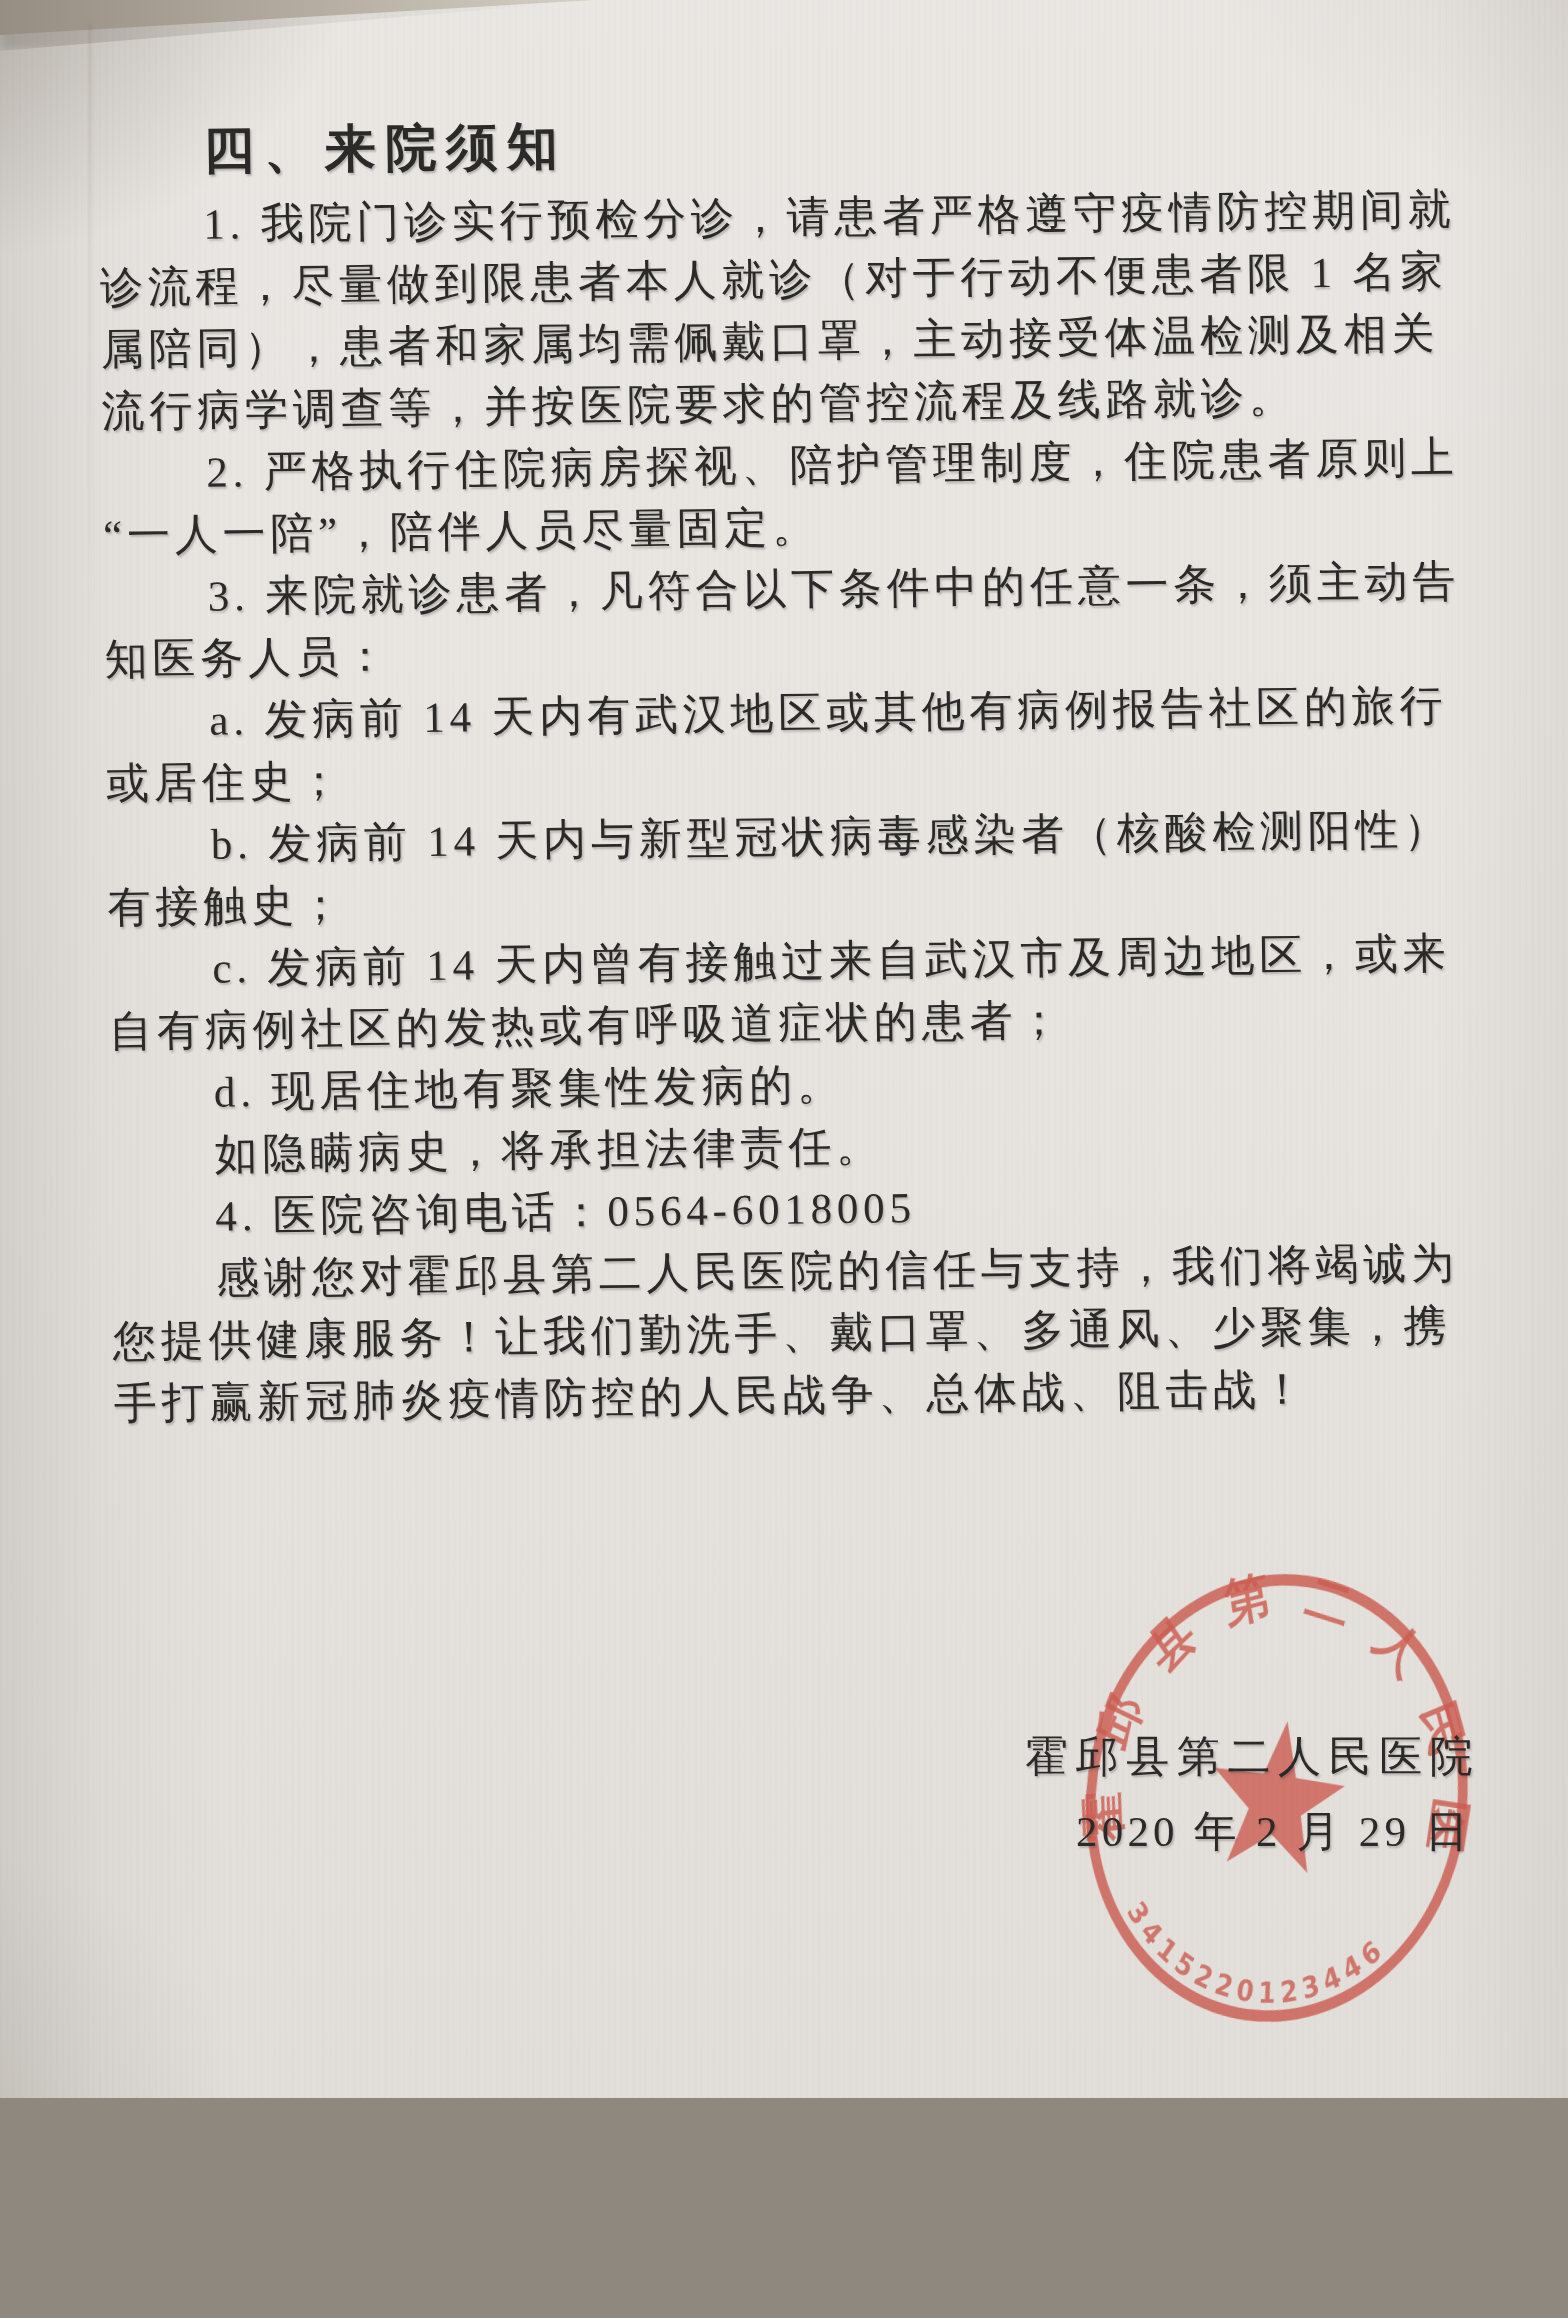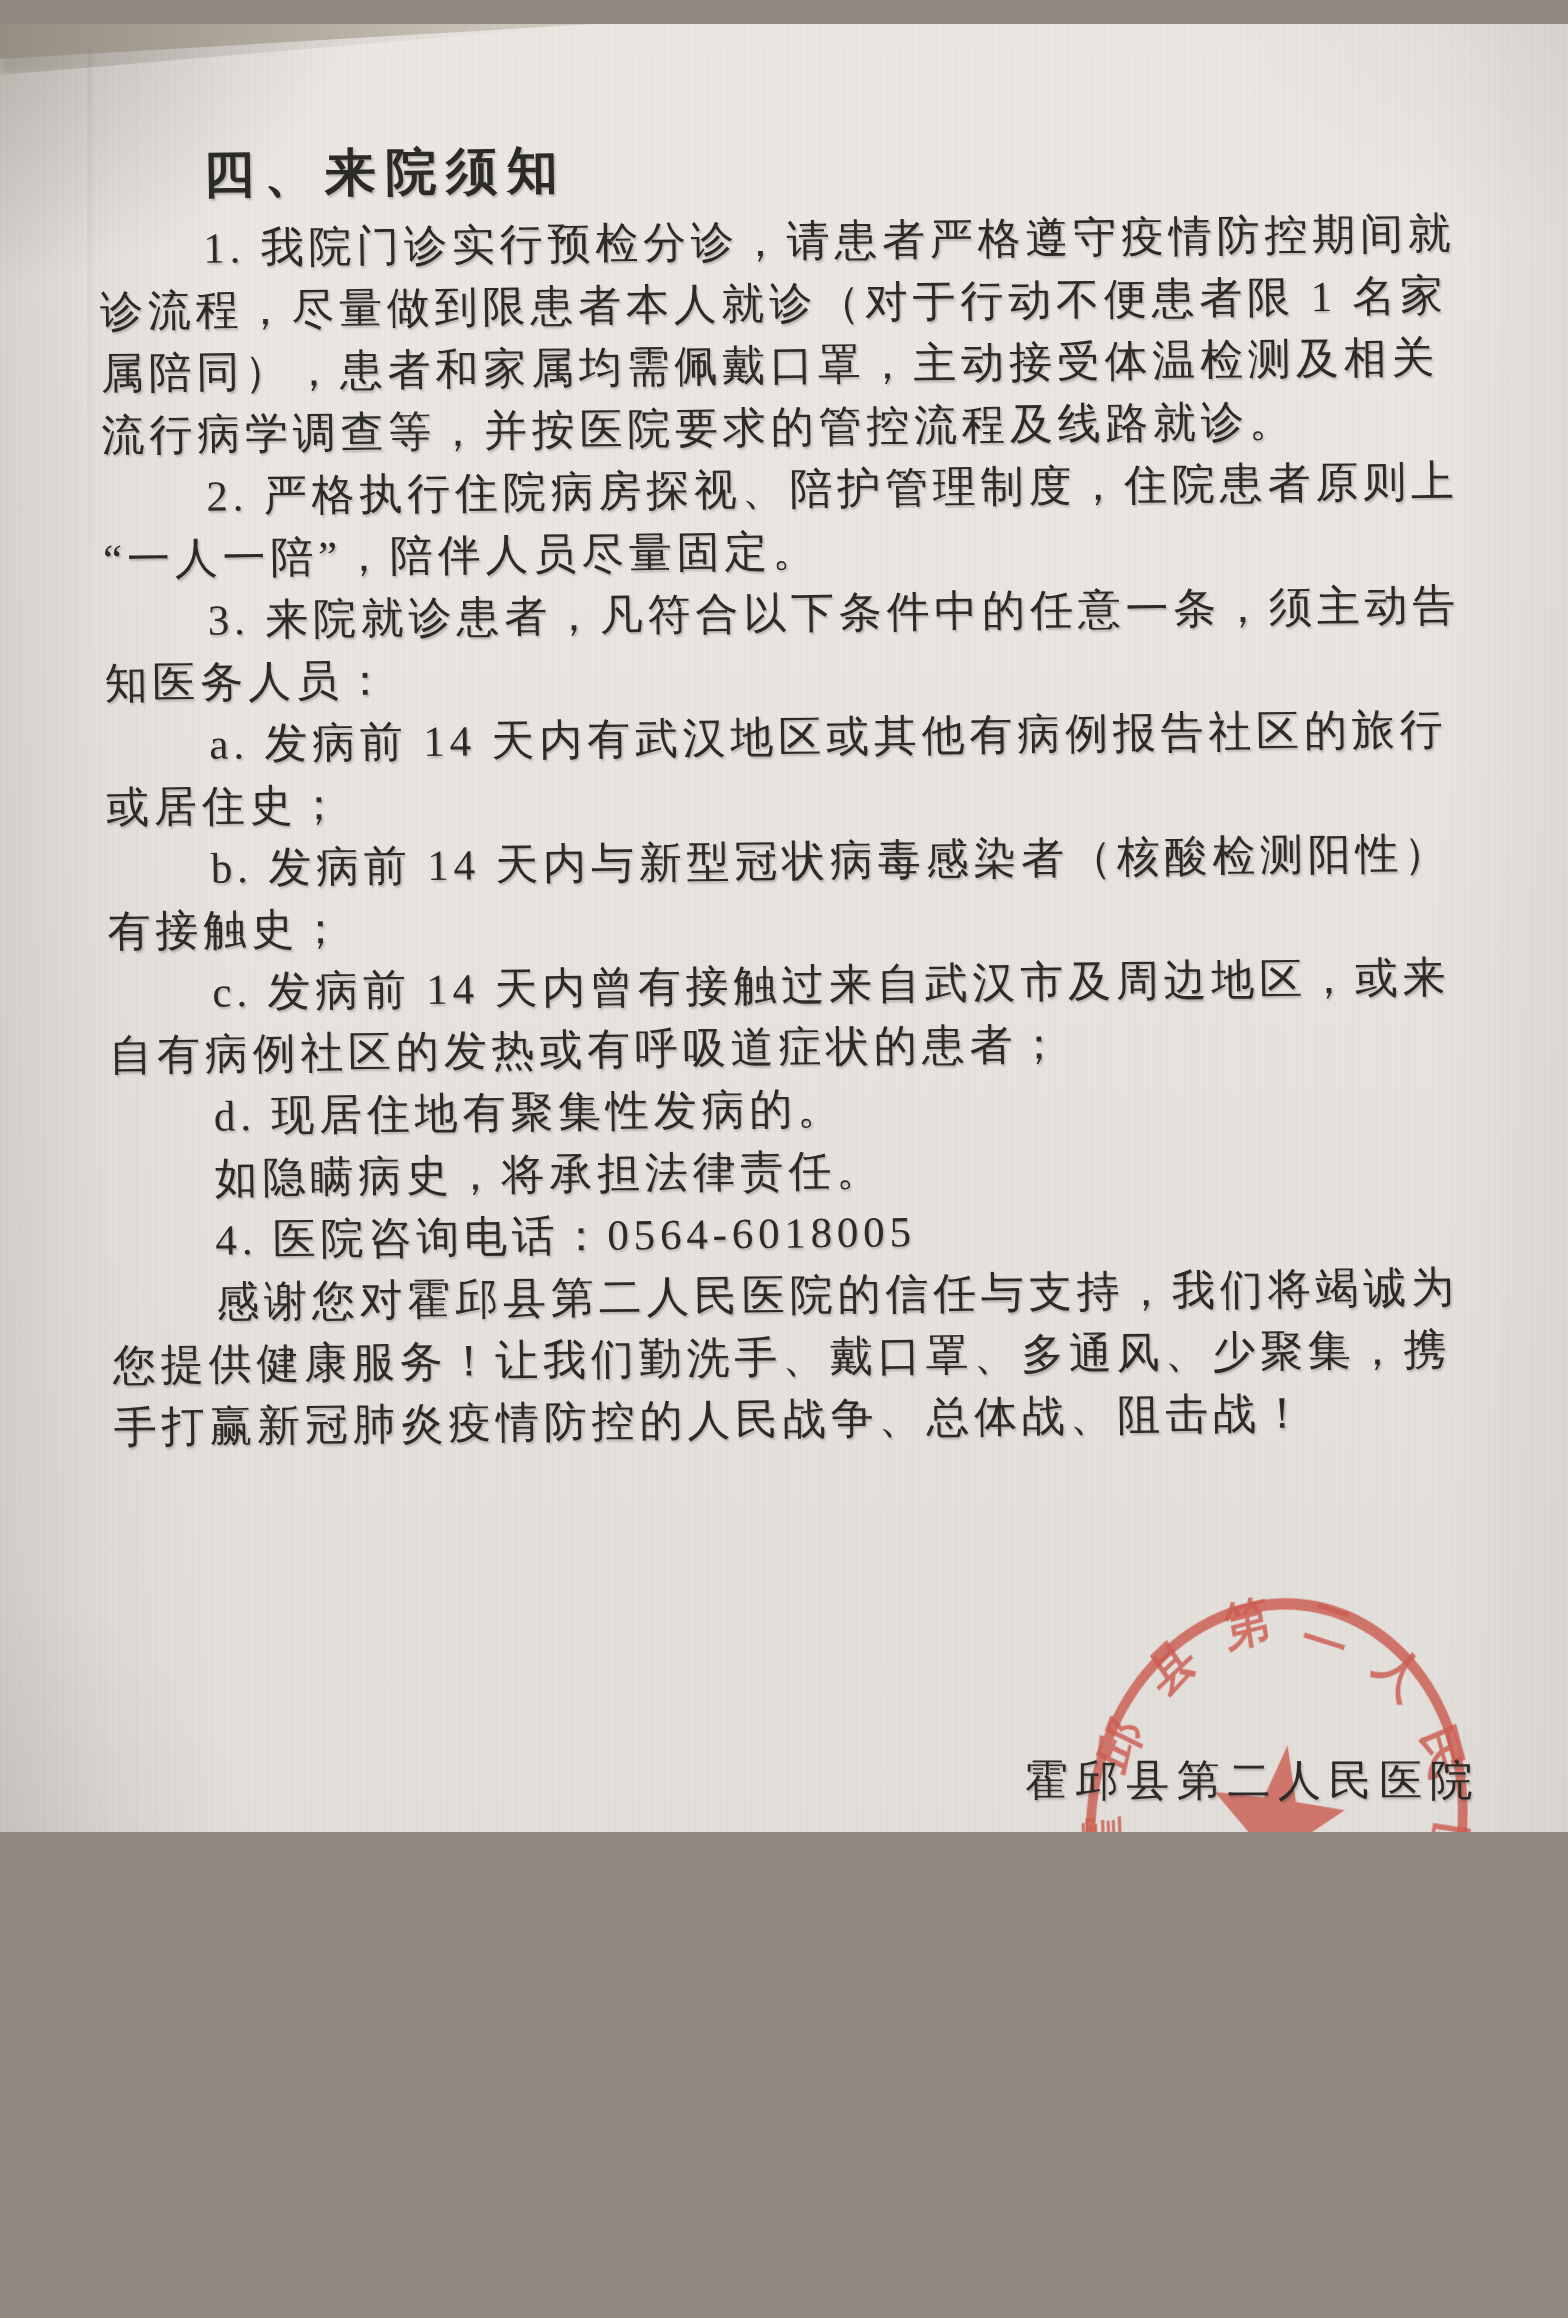--- a/index.html
+++ b/index.html
@@ -1,30 +1,29 @@
 <!DOCTYPE html>
 <html style="font-size:11px"><head>
 <meta charset="utf-8">
 <style>
   html,body{margin:0;padding:0;background:#8f887e;}
   .photo{
     position:relative;
-    width:1569px;height:1808px;
+    width:1569px;height:2098px;
     overflow:hidden;
     font-family:"Liberation Serif","DejaVu Serif",serif;
     background-color:#e9e6e2;
     background-image:
       radial-gradient(ellipse 657px 519px at -3% -3%, rgba(95,88,78,0.34), rgba(95,88,78,0) 62%),
       radial-gradient(ellipse 761px 553px at 104% -6%, rgba(120,112,100,0.14), rgba(120,112,100,0) 60%),
       radial-gradient(ellipse 623px 623px at -5% 104%, rgba(120,114,104,0.16), rgba(120,114,104,0) 55%),
       linear-gradient(90deg, rgba(110,104,96,0.16) 0px, rgba(110,104,96,0.05) 104px, rgba(0,0,0,0) 228px),
       linear-gradient(270deg, rgba(125,117,106,0.10) 0px, rgba(125,117,106,0) 138px),
       linear-gradient(180deg, rgba(255,255,255,0.05) 0%, rgba(0,0,0,0) 30%, rgba(130,124,114,0.07) 100%),
       repeating-linear-gradient(90deg, rgba(0,0,0,0.013) 0 2.1px, rgba(255,255,255,0.012) 2.1px 6.2px);
-    margin-top: 24px;
   }
   .top-strip{
     position:absolute;left:0;top:0;width:609px;height:35px;
     background:linear-gradient(to right,#978e83,#b7afa4 55%,#d4cec4 95%);
     clip-path:polygon(0 0, 595px 0, 0 100%);
   }
   .top-strip-shadow{
     position:absolute;left:0;top:0;width:609px;height:51px;
     background:linear-gradient(to right, rgba(90,83,74,0.25), rgba(90,83,74,0) 90%);
     clip-path:polygon(0 0, 603px 0, 0 100%);

